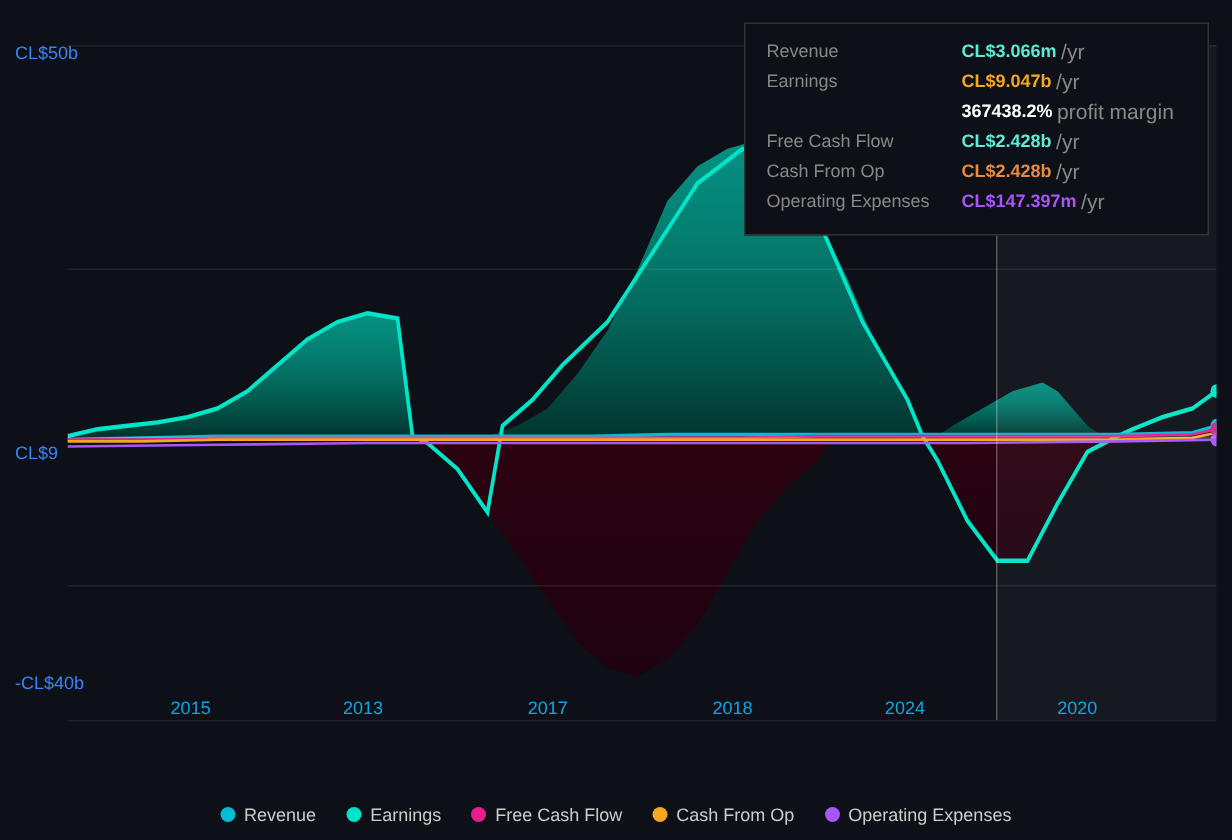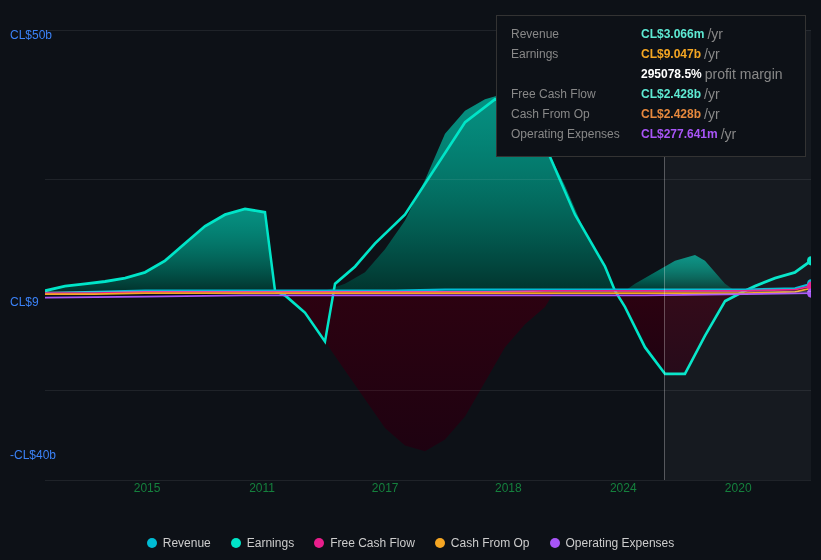--- a/index.html
+++ b/index.html
@@ -82,25 +82,24 @@
     .y-label {
       position: absolute;
       left: 10px;
       color: #3b82f6;
       font-size: 12px;
     }
 
     
     .x-label {
       position: absolute;
-      bottom: 65px;
-      color: #15803d;
+      bottom: 81px;
+      color: #0ea5e9;
       font-size: 12px;
       transform: translateX(-50%);
-      margin-left: 20px;
     }
 
     
     .legend {
       position: absolute;
       bottom: 10px;
       left: 0;
       right: 0;
       display: flex;
       justify-content: center;
@@ -179,39 +178,39 @@
       <span class="tooltip-unit">/yr</span>
     </div>
 
     <div class="tooltip-row">
       <span class="tooltip-label">Earnings</span>
       <span class="tooltip-value yellow">CL$9.047b</span>
       <span class="tooltip-unit">/yr</span>
     </div>
 
     <div class="tooltip-subrow">
-      <span class="tooltip-subvalue">295078.5%</span>
+      <span class="tooltip-subvalue">367438.2%</span>
       <span class="tooltip-unit">profit margin</span>
     </div>
 
     <div class="tooltip-row">
       <span class="tooltip-label">Free Cash Flow</span>
       <span class="tooltip-value cyan">CL$2.428b</span>
       <span class="tooltip-unit">/yr</span>
     </div>
 
     <div class="tooltip-row">
       <span class="tooltip-label">Cash From Op</span>
       <span class="tooltip-value orange">CL$2.428b</span>
       <span class="tooltip-unit">/yr</span>
     </div>
 
     <div class="tooltip-row">
       <span class="tooltip-label">Operating Expenses</span>
-      <span class="tooltip-value purple">CL$277.641m</span>
+      <span class="tooltip-value purple">CL$147.397m</span>
       <span class="tooltip-unit">/yr</span>
     </div>
   </div>
 
   <div class="y-label" style="top: 28px;">CL$50b</div>
   <div class="y-label" style="top: 295px;">CL$9</div>
   <div class="y-label" style="top: 448px;">-CL$40b</div>
 
   <div class="chart-area">
 
@@ -290,21 +289,21 @@
                L 600,230 L 700,229 L 766,228" fill="none" stroke="#a855f7" stroke-width="1.5"></path>
 
       <circle cx="766" cy="220" r="4" fill="#00bcd4"></circle>
       <circle cx="766" cy="222" r="4" fill="#e91e8c"></circle>
       <circle cx="766" cy="200" r="4" fill="#00e5c8"></circle>
       <circle cx="766" cy="228" r="4" fill="#a855f7"></circle>
     </svg>
   </div>
 
   <div class="x-label" style="left: calc(45px + 10%);">2015</div>
-  <div class="x-label" style="left: calc(45px + 24%);">2011</div>
+  <div class="x-label" style="left: calc(45px + 24%);">2013</div>
   <div class="x-label" style="left: calc(45px + 39%);">2017</div>
   <div class="x-label" style="left: calc(45px + 54%);">2018</div>
   <div class="x-label" style="left: calc(45px + 68%);">2024</div>
   <div class="x-label" style="left: calc(45px + 82%);">2020</div>
 
   <div class="legend">
     <div class="legend-item">
       <div class="legend-dot" style="background: #00bcd4;"></div>
       <span>Revenue</span>
     </div>

